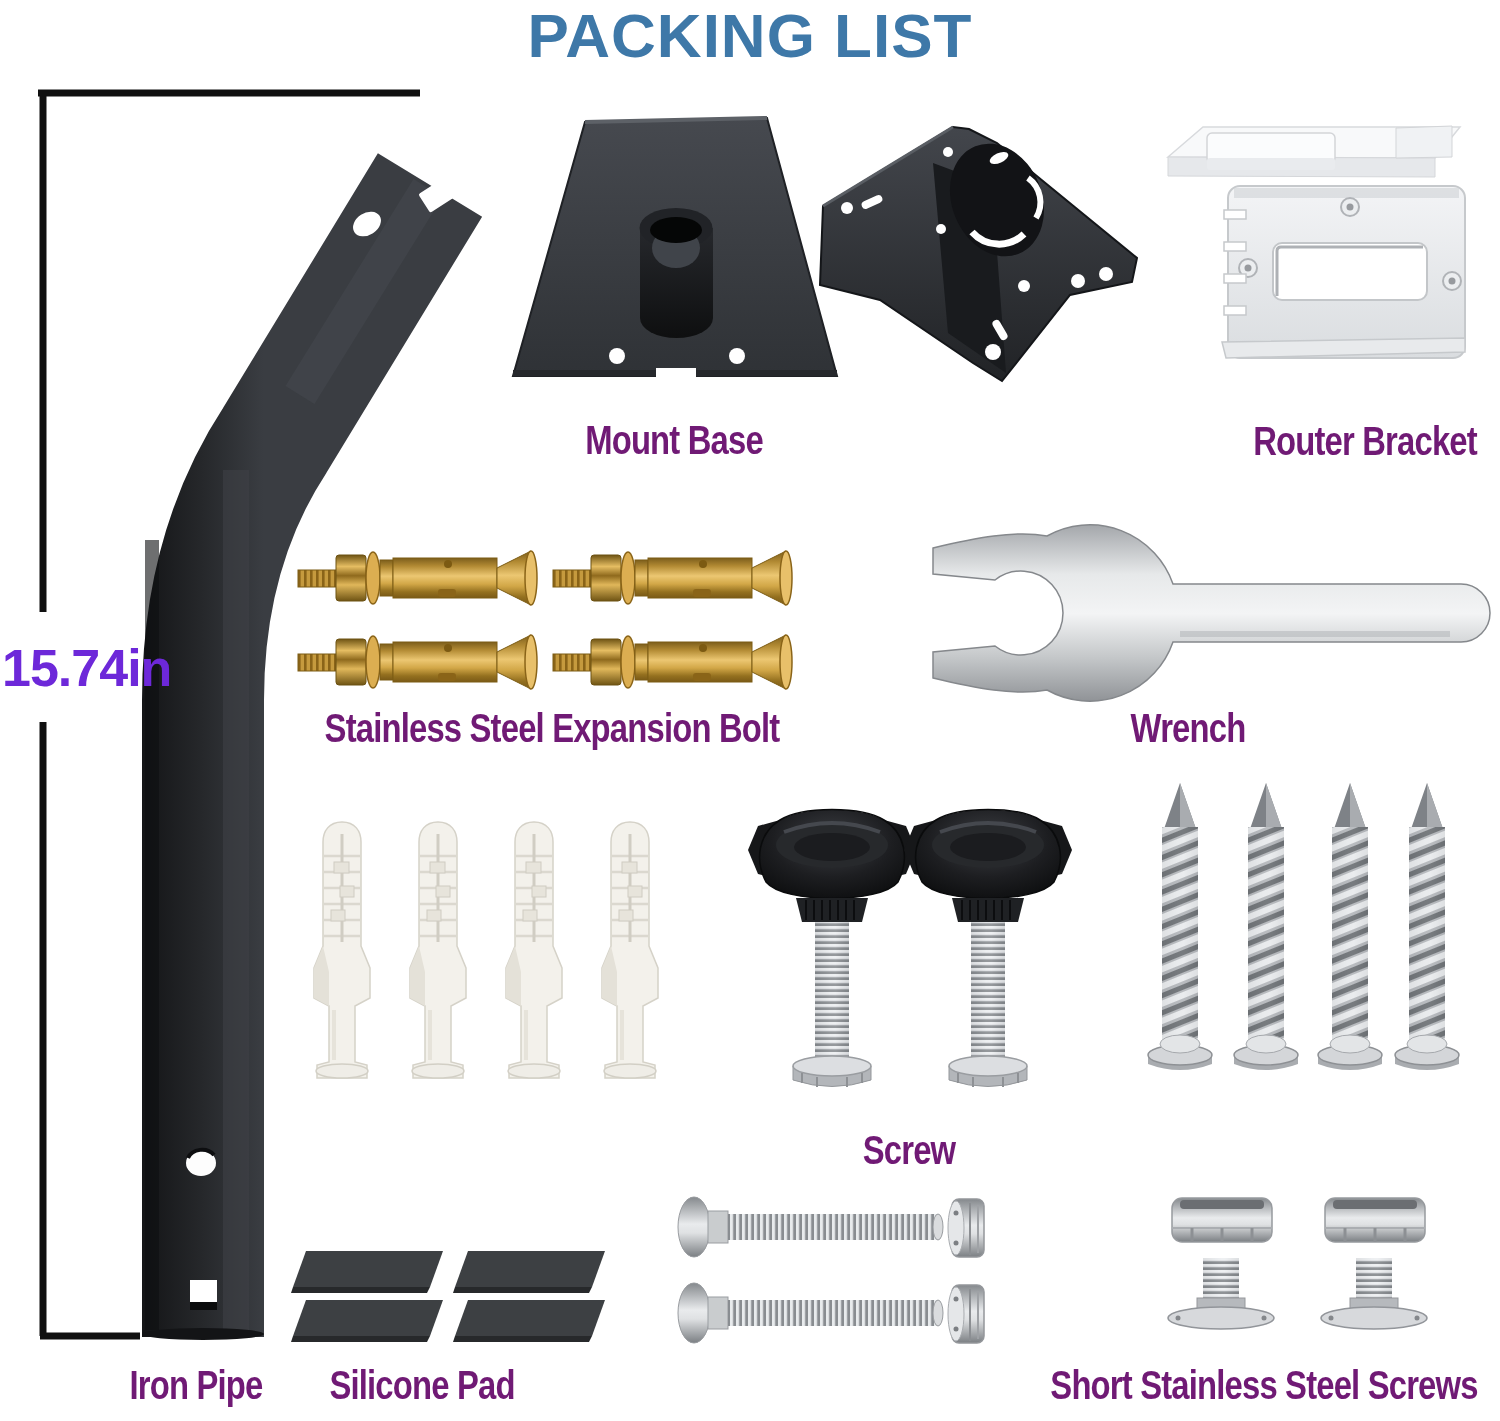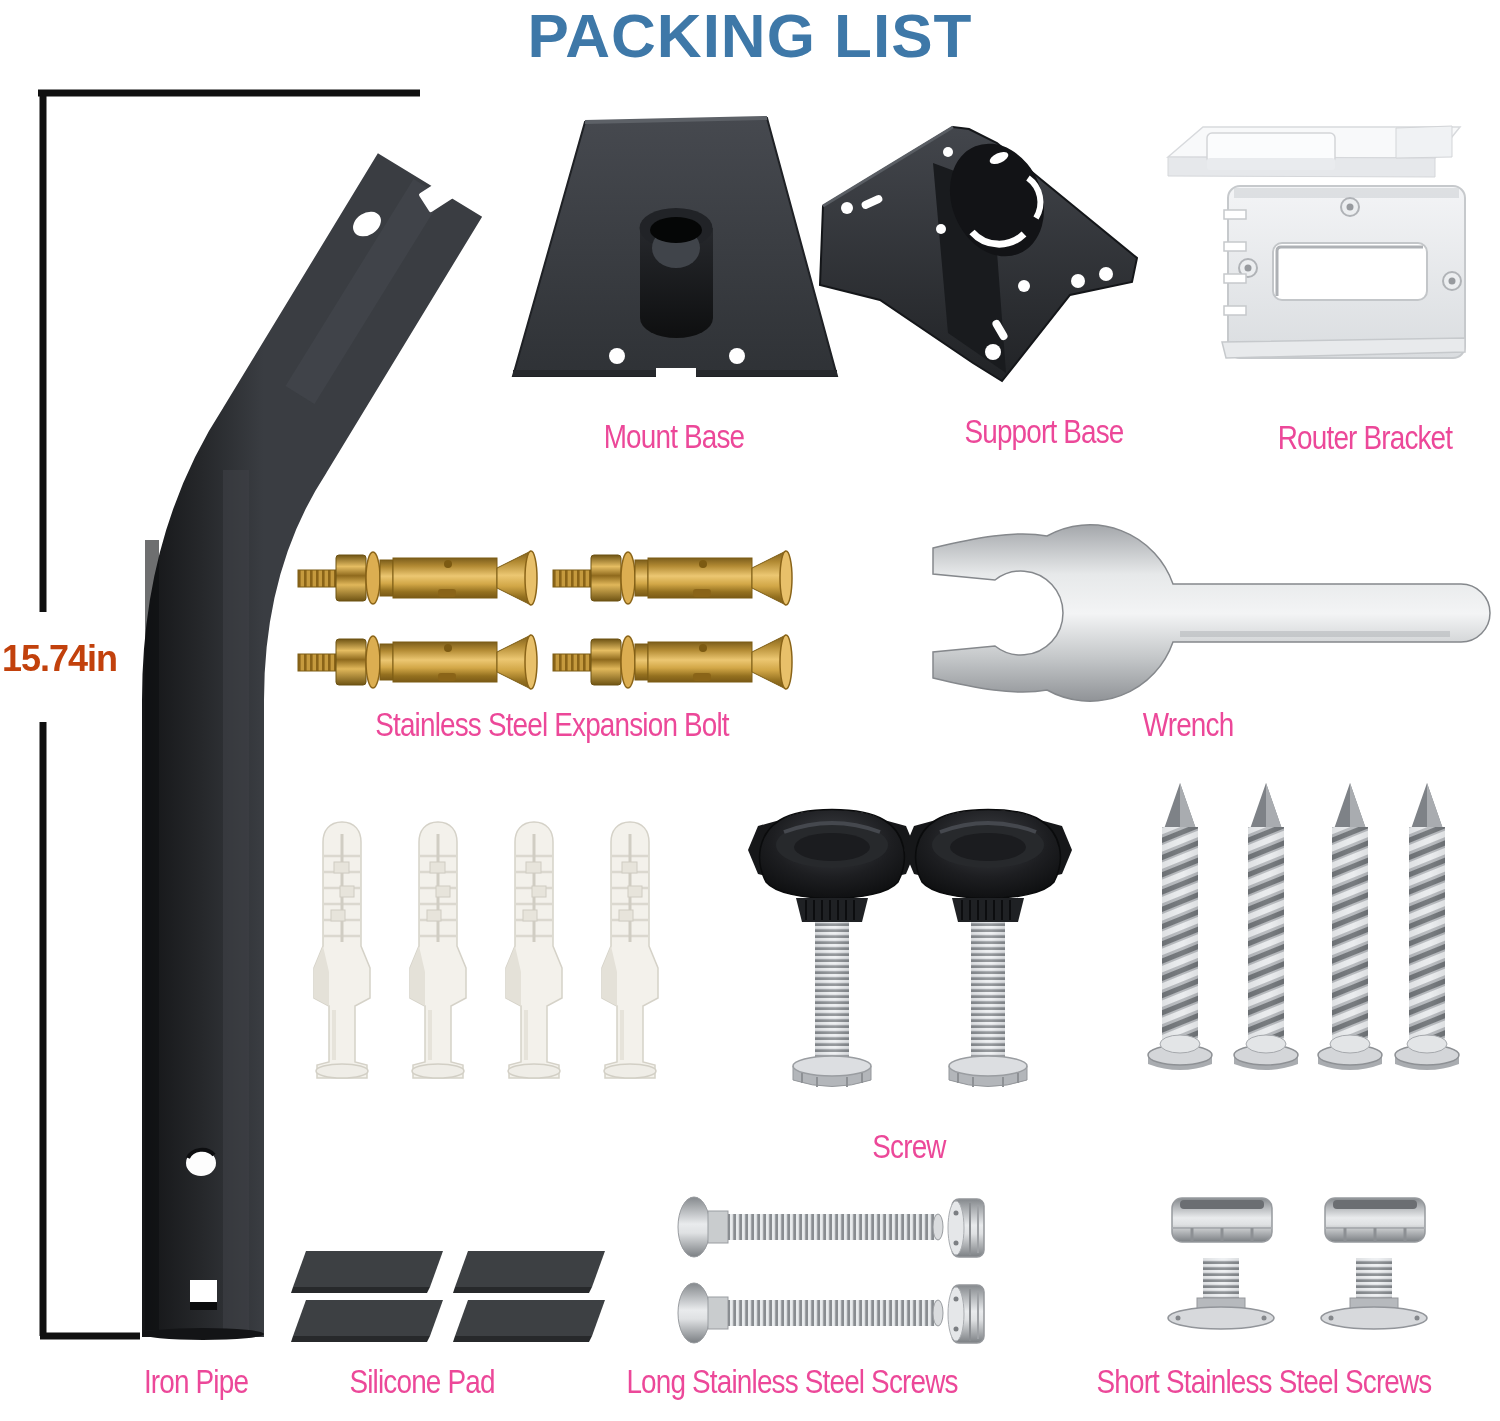--- a/index.html
+++ b/index.html
@@ -7,25 +7,25 @@
     position:relative;width:1500px;height:1421px;background:#ffffff;overflow:hidden;
     font-family:"Liberation Sans", sans-serif;
   }
   .art{position:absolute;left:0;top:0;}
   .title{
     position:absolute;left:750px;top:0px;transform:translateX(-50%);
     font-size:62px;font-weight:800;letter-spacing:1px;color:#3E78A8;white-space:nowrap;
   }
   .dim-label{
     position:absolute;left:2px;top:638px;
-    font-size:36px;font-weight:700;color:#c2410c;letter-spacing:-1px;white-space:nowrap;
+    font-size:52px;font-weight:700;color:#6d28d9;letter-spacing:-1px;white-space:nowrap;
   }
   .lbl{
     position:absolute;transform:translateX(-50%);white-space:nowrap;
-    font-size:34px;font-weight:400;color:#ec4899;line-height:1.05;
+    font-size:40px;font-weight:700;color:#701a75;line-height:1.05;
   }
   .lbl > span{display:inline-block;transform:scaleX(0.82);transform-origin:center;letter-spacing:-1px;}
 </style>
 </head>
 <body>
 
 <div id="stage">
 
 <svg class="art" width="1500" height="1421" viewBox="0 0 1500 1421">
   <defs>
@@ -354,23 +354,21 @@
   <g>
     <use href="#shortset" x="1156" y="1198"></use>
     <use href="#shortset" x="1309" y="1198"></use>
   </g>
 </svg>
 
 <div class="title">PACKING LIST</div>
 <div class="dim-label">15.74in</div>
 
 <div class="lbl" style="left:674px;top:419px"><span>Mount Base</span></div>
-<div class="lbl" style="left:1044px;top:414px"><span>Support Base</span></div>
 <div class="lbl" style="left:1365px;top:420px"><span>Router Bracket</span></div>
 <div class="lbl" style="left:552px;top:707px"><span>Stainless Steel Expansion Bolt</span></div>
 <div class="lbl" style="left:1188px;top:707px"><span>Wrench</span></div>
 <div class="lbl" style="left:909px;top:1129px"><span>Screw</span></div>
 <div class="lbl" style="left:196px;top:1364px"><span>Iron Pipe</span></div>
 <div class="lbl" style="left:422px;top:1364px"><span>Silicone Pad</span></div>
-<div class="lbl" style="left:792px;top:1364px"><span>Long Stainless Steel Screws</span></div>
 <div class="lbl" style="left:1264px;top:1364px"><span>Short Stainless Steel Screws</span></div>
 
 </div>
 
 </body></html>

